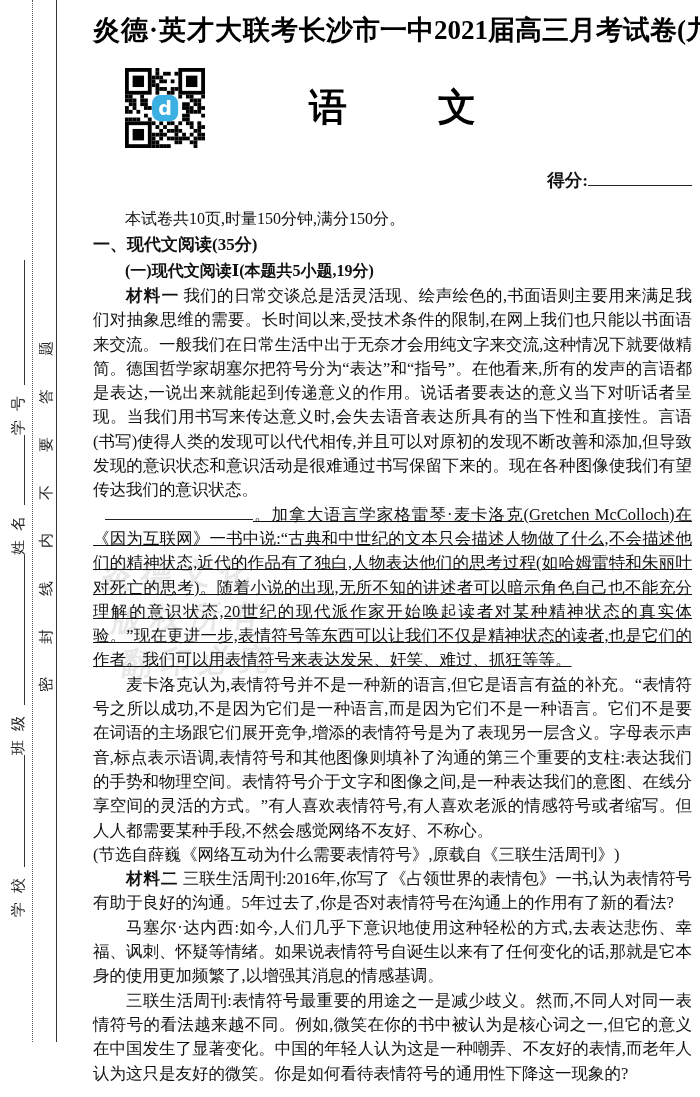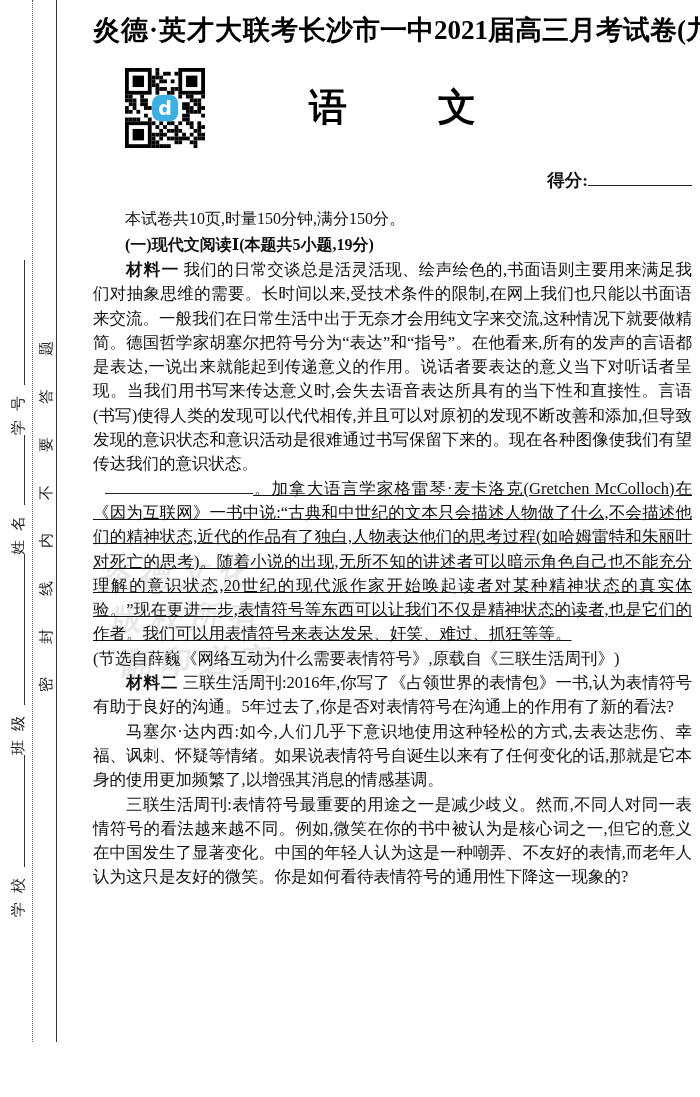--- a/index.html
+++ b/index.html
@@ -242,26 +242,28 @@
       </svg></div>
 
   <div class="subject">语文</div>
 
   <div class="score">
     <b>得分:</b><span class="score-blank"></span>
   </div>
 
   <div class="body">
     <p class="info">本试卷共10页,时量150分钟,满分150分。</p>
+    <p class="sec">一、现代文阅读(35分)</p>
     <p class="sub">(一)现代文阅读Ⅰ(本题共5小题,19分)</p>
 
     <p class="par"><b class="mlabel">材料一</b><span>我们的日常交谈总是活灵活现、绘声绘色的,书面语则主要用来满足我们对抽象思维的需要。长时间以来,受技术条件的限制,在网上我们也只能以书面语来交流。一般我们在日常生活中出于无奈才会用纯文字来交流,这种情况下就要做精简。德国哲学家胡塞尔把符号分为“表达”和“指号”。在他看来,所有的发声的言语都是表达,一说出来就能起到传递意义的作用。说话者要表达的意义当下对听话者呈现。当我们用书写来传达意义时,会失去语音表达所具有的当下性和直接性。言语(书写)使得人类的发现可以代代相传,并且可以对原初的发现不断改善和添加,但导致发现的意识状态和意识活动是很难通过书写保留下来的。现在各种图像使我们有望传达我们的意识状态。</span></p>
 
     <p class="par noindent"><span class="blank-inline"></span><span>。加拿大语言学家格雷琴·麦卡洛克(Gretchen McColloch)在《因为互联网》一书中说:“古典和中世纪的文本只会描述人物做了什么,不会描述他们的精神状态,近代的作品有了独白,人物表达他们的思考过程(如哈姆雷特和朱丽叶对死亡的思考)。随着小说的出现,无所不知的讲述者可以暗示角色自己也不能充分理解的意识状态,20世纪的现代派作家开始唤起读者对某种精神状态的真实体验。”现在更进一步,表情符号等东西可以让我们不仅是精神状态的读者,也是它们的作者。我们可以用表情符号来表达发呆、奸笑、难过、抓狂等等。</span></p>
 
+    <p class="par">麦卡洛克认为,表情符号并不是一种新的语言,但它是语言有益的补充。“表情符号之所以成功,不是因为它们是一种语言,而是因为它们不是一种语言。它们不是要在词语的主场跟它们展开竞争,增添的表情符号是为了表现另一层含义。字母表示声音,标点表示语调,表情符号和其他图像则填补了沟通的第三个重要的支柱:表达我们的手势和物理空间。表情符号介于文字和图像之间,是一种表达我们的意图、在线分享空间的灵活的方式。”有人喜欢表情符号,有人喜欢老派的情感符号或者缩写。但人人都需要某种手段,不然会感觉网络不友好、不称心。</p>
 
     <p class="attr">(节选自薛巍《网络互动为什么需要表情符号》,原载自《三联生活周刊》)</p>
 
     <p class="par"><b class="mlabel">材料二</b><span>三联生活周刊:2016年,你写了《占领世界的表情包》一书,认为表情符号有助于良好的沟通。5年过去了,你是否对表情符号在沟通上的作用有了新的看法?</span></p>
 
     <p class="par">马塞尔·达内西:如今,人们几乎下意识地使用这种轻松的方式,去表达悲伤、幸福、讽刺、怀疑等情绪。如果说表情符号自诞生以来有了任何变化的话,那就是它本身的使用更加频繁了,以增强其消息的情感基调。</p>
     <p class="par">三联生活周刊:表情符号最重要的用途之一是减少歧义。然而,不同人对同一表情符号的看法越来越不同。例如,微笑在你的书中被认为是核心词之一,但它的意义在中国发生了显著变化。中国的年轻人认为这是一种嘲弄、不友好的表情,而老年人认为这只是友好的微笑。你是如何看待表情符号的通用性下降这一现象的?</p>
 
   </div>
 

